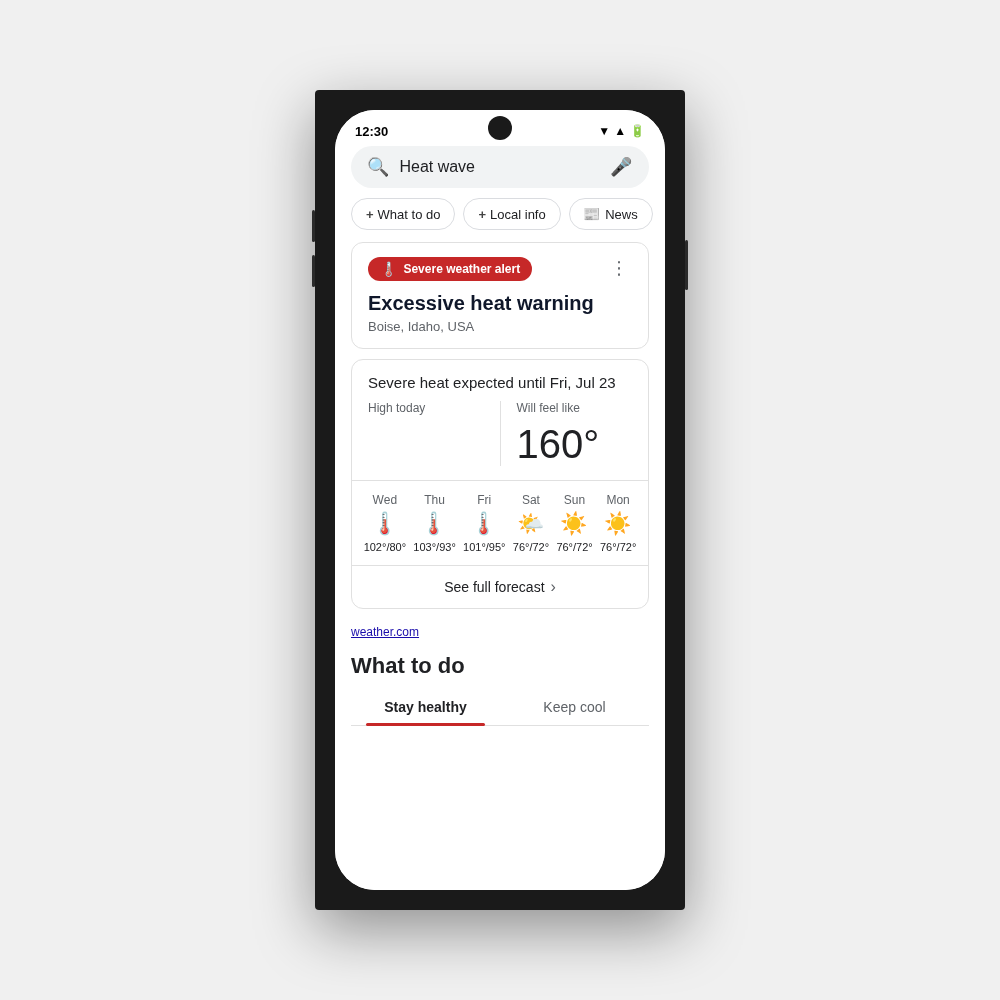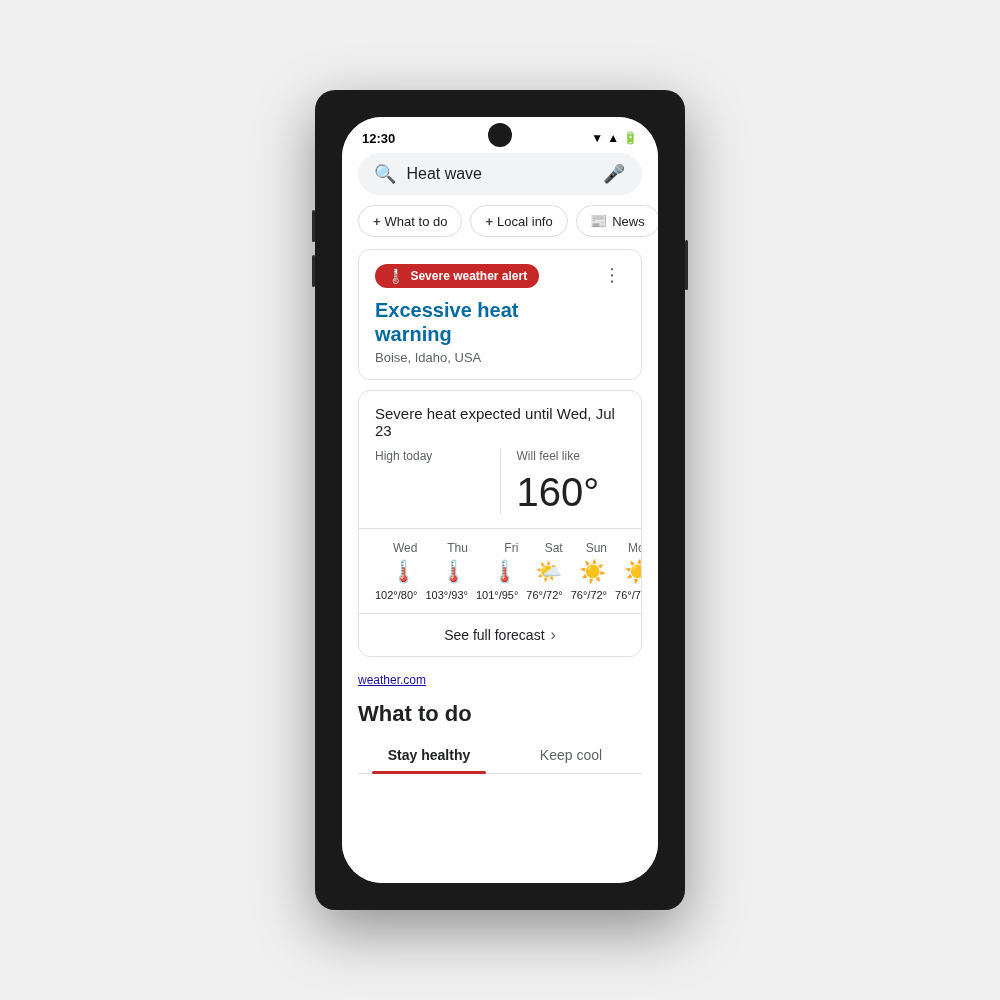--- a/index.html
+++ b/index.html
@@ -9,22 +9,22 @@
       justify-content: center;
       align-items: center;
       min-height: 100vh;
       font-family: 'Arial', sans-serif;
     }
 
     .phone-outer {
       width: 370px;
       height: 820px;
       background: #1a1a1a;
-      border-radius: 20px;
-      padding: 27px;
+      border-radius: 4px;
+      padding: 20px;
       box-shadow: 0 20px 60px rgba(0,0,0,0.4);
       position: relative;
     }
 
     .phone-inner {
       width: 100%;
       height: 100%;
       background: #fff;
       border-radius: 40px;
       overflow: hidden;
@@ -217,21 +217,21 @@
 
     .card-header {
       display: flex;
       justify-content: space-between;
       align-items: flex-start;
     }
 
     .warning-title {
       font-size: 20px;
       font-weight: 700;
-      color: #0369a1;
+      color: #0f172a;
       line-height: 1.2;
     }
 
     .warning-location {
       font-size: 13px;
       color: #5f6368;
       margin-top: 4px;
     }
 
     .dots-menu {
@@ -294,23 +294,22 @@
     .forecast-row {
       display: flex;
       justify-content: space-around;
       padding: 12px 8px;
       border-bottom: 1px solid #e0e0e0;
     }
 
     .forecast-day {
       display: flex;
       flex-direction: column;
-      align-items: flex-end;
+      align-items: center;
       gap: 4px;
-      margin-left: 8px;
     }
 
     .day-name {
       font-size: 12px;
       color: #5f6368;
       font-weight: 500;
     }
 
     .day-icon {
       font-size: 22px;
@@ -470,21 +469,21 @@
               <span>Severe weather alert</span>
             </div>
             <div class="warning-title">Excessive heat warning</div>
             <div class="warning-location">Boise, Idaho, USA</div>
           </div>
           <div class="dots-menu">⋮</div>
         </div>
       </div>
 
       <div class="weather-card">
-        <div class="heat-expected">Severe heat expected until Wed, Jul 23</div>
+        <div class="heat-expected">Severe heat expected until Fri, Jul 23</div>
 
         <div class="temp-row">
           <div class="temp-col">
             <div class="temp-label">High today</div>
           </div>
           <div class="temp-col">
             <div class="temp-label">Will feel like</div>
             <div class="temp-value">160°</div>
           </div>
         </div>

